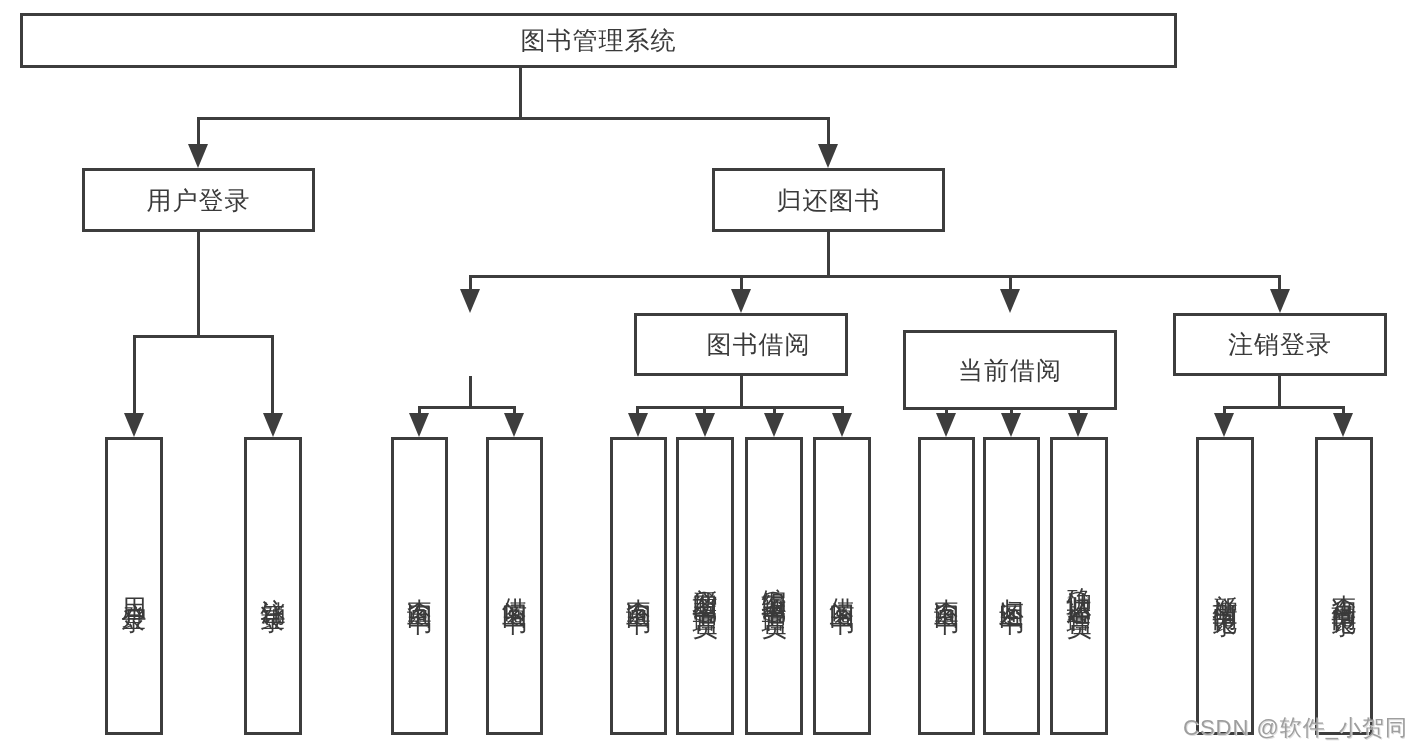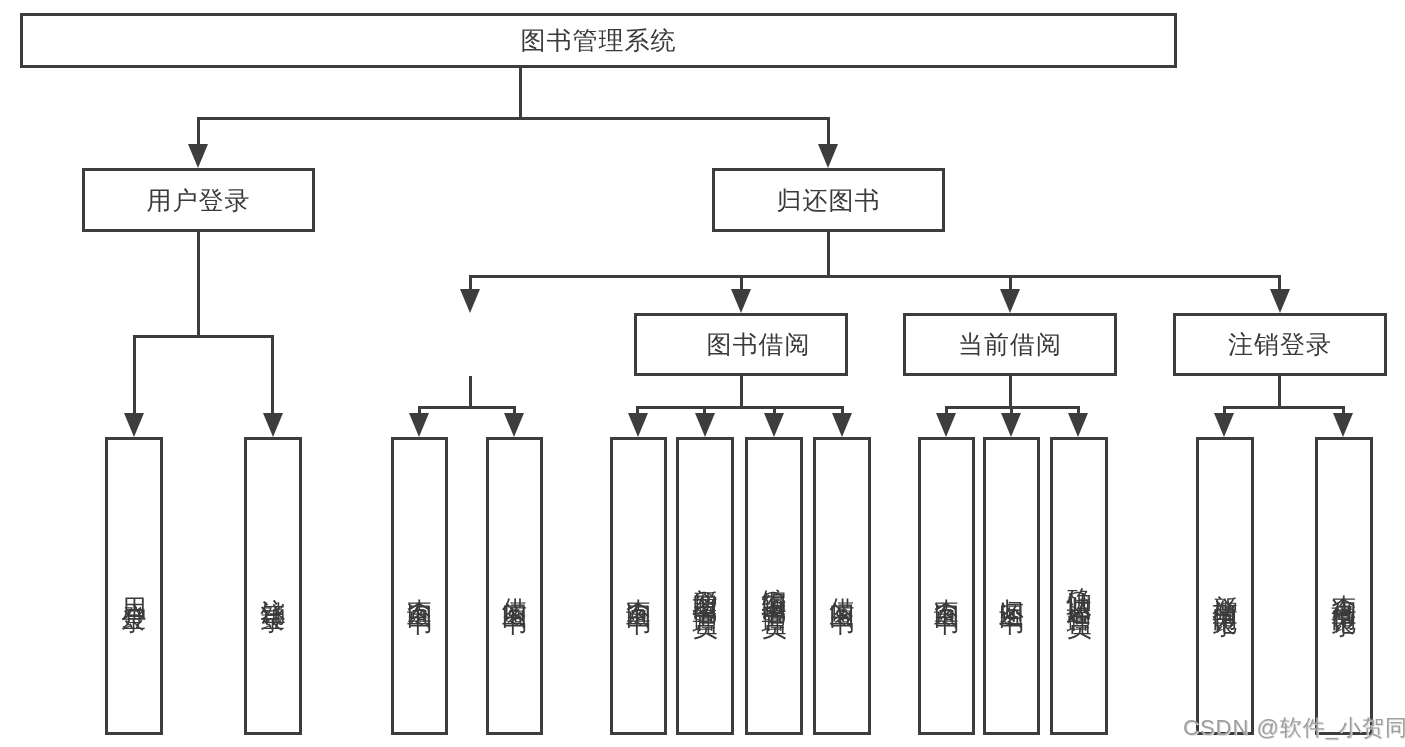--- a/index.html
+++ b/index.html
@@ -104,21 +104,21 @@
   <div class="node hnode" style="left:82px; top:168px; width:233px; height:64px;">
     <span>用户登录</span>
   </div>
   <div class="node hnode" style="left:712px; top:168px; width:233px; height:64px;">
     <span>归还图书</span>
   </div>
 
   <div class="node hnode" style="left:634px; top:313px; width:214px; height:63px;padding-left:35px;">
     <span>图书借阅</span>
   </div>
-  <div class="node hnode" style="left:903px; top:313px; width:214px; height:63px;">
+  <div class="node hnode" style="left:903px; top:330px; width:214px; height:80px;">
     <span>当前借阅</span>
   </div>
   <div class="node hnode" style="left:1173px; top:313px; width:214px; height:63px;">
     <span>注销登录</span>
   </div>
 
   <div class="node leaf" style="left:105px;">
     <span>用户登录</span>
   </div>
   <div class="node leaf" style="left:244px;">

